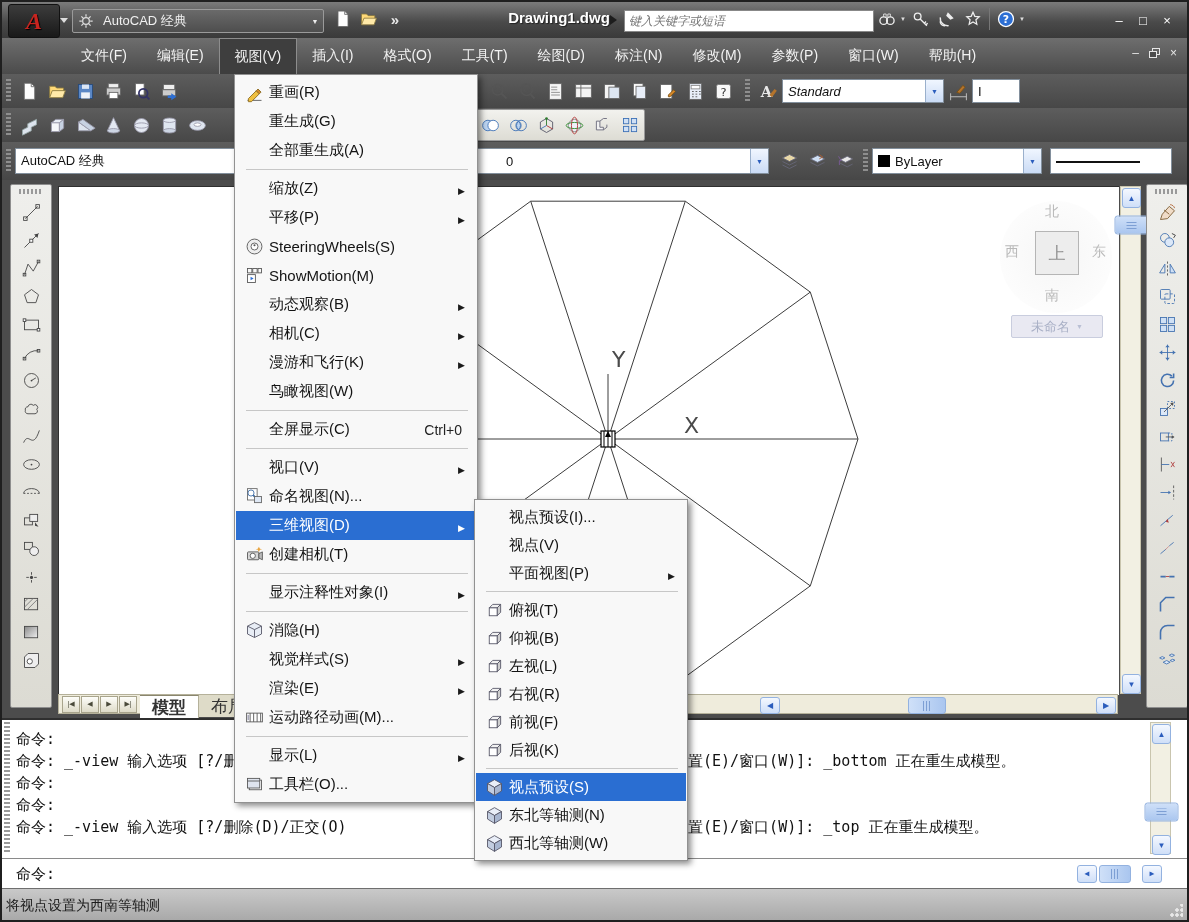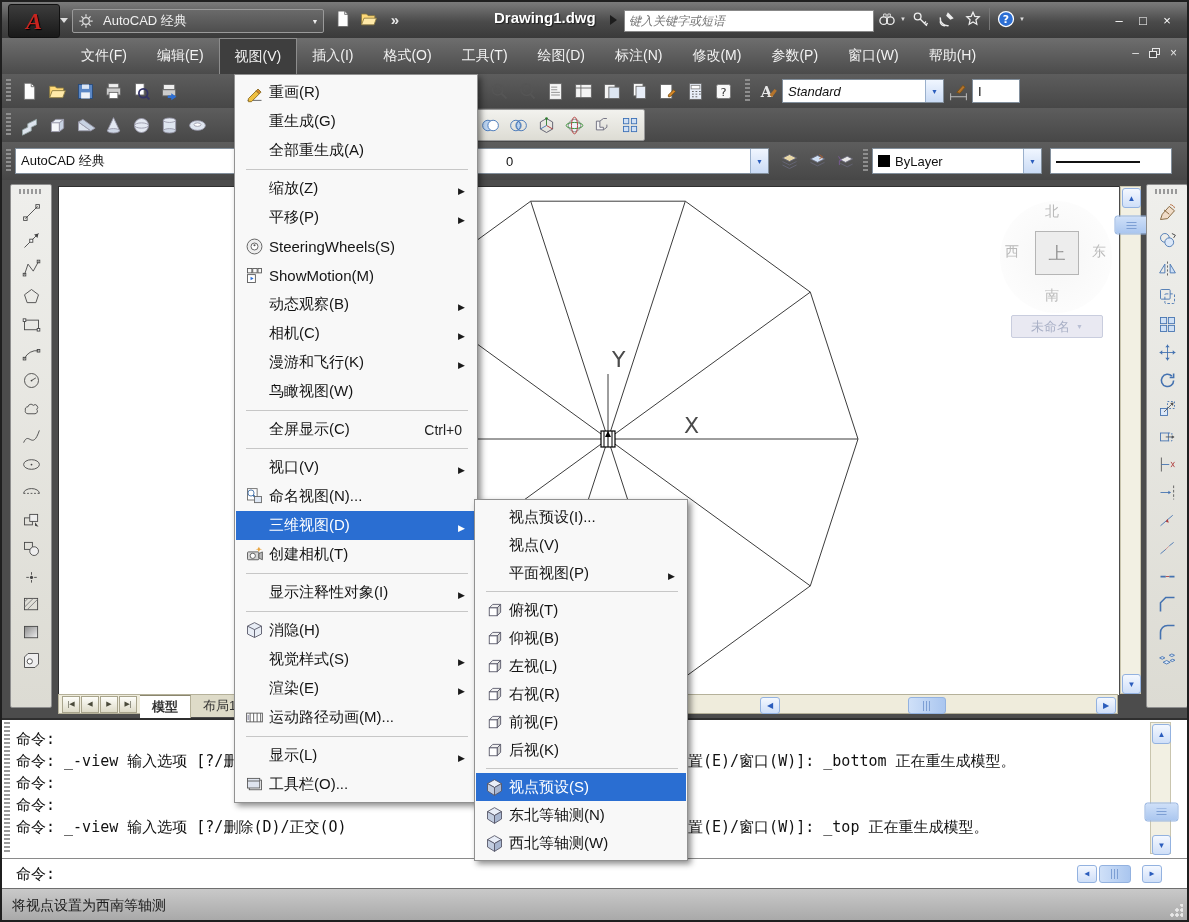--- a/index.html
+++ b/index.html
@@ -14,21 +14,21 @@
         border:1px solid #111;border-radius:3px;display:flex;align-items:center;justify-content:center;}
   .logo span{font-family:"Liberation Serif",serif;font-weight:bold;font-style:italic;font-size:24px;
              color:#c8241f;text-shadow:1px 1px 1px #000;}
   .logo-caret{position:absolute;left:58px;top:16px;width:0;height:0;border:4px solid transparent;border-top:5px solid #ddd;}
   .ws-combo{position:absolute;left:70px;top:7px;width:250px;height:22px;background:linear-gradient(#6a6a6a,#4e4e4e);
             border:1px solid #9a9a9a;border-radius:2px;display:flex;align-items:center;color:#f0f0f0;font-size:13px;}
   .ws-combo .txt{flex:1;padding-left:4px;white-space:nowrap;overflow:hidden;}
   .tb-ico{width:26px;height:26px;display:flex;align-items:center;justify-content:center;}
   .tb-ico svg{width:20px;height:20px;}
   .chev::after{content:"»";color:#e8e8e8;font-size:15px;font-weight:bold;}
-  .doc-title{position:absolute;left:492px;top:7px;width:130px;text-align:left;color:#fff;
+  .doc-title{position:absolute;left:492px;top:7px;width:130px;text-align:center;color:#fff;
              font-weight:bold;font-size:15px;text-shadow:1px 1px 1px #222;white-space:nowrap;}
   .tb-flyarrow{position:absolute;left:608px;top:13px;width:0;height:0;border:5px solid transparent;border-left:7px solid #1d1d1d;}
   .search{position:absolute;left:622px;top:8px;width:240px;height:20px;background:#fff;border:1px solid #888;
           font-style:italic;color:#8a8a8a;font-size:12px;padding:0 4px;font-family:"Liberation Sans",sans-serif;}
   .win-btn{width:24px;height:20px;display:flex;align-items:center;justify-content:center;color:#fff;font-size:13px;}
   .cmb-btn-dark{width:16px;height:100%;display:flex;align-items:center;justify-content:center;}
   .cmb-btn-dark::after{content:"▼";font-size:7px;color:#eee;}
   .tiny-caret{width:8px;display:flex;align-items:center;}
   .tiny-caret::after{content:"▼";font-size:6px;color:#ddd;}
   .tb-sep{width:1px;height:22px;background:#777;margin:0 3px;}
@@ -77,36 +77,36 @@
   .sb-thumb{background:linear-gradient(90deg,#cfe0f8,#aac6ef);border:1px solid #93b2e0;border-radius:3px;
             display:flex;align-items:center;justify-content:center;}
   .sb-thumb::after{content:"";width:8px;height:10px;background:repeating-linear-gradient(90deg,#7d9fd4 0 1px,transparent 1px 3px);}
   .sb-up::after{content:"▲";} .sb-down::after{content:"▼";} .sb-left::after{content:"◀";} .sb-right::after{content:"▶";}
   
   .tabstrip{position:absolute;left:56px;top:692px;width:1060px;height:20px;background:#efecdc;border:1px solid #b5b19a;
             box-sizing:border-box;display:flex;align-items:stretch;}
   .tab-nav{display:flex;align-items:center;gap:1px;padding:0 3px;}
   .tab-nav div{width:16px;height:15px;background:linear-gradient(#fdfdf9,#dedbc8);border:1px solid #a8a48c;
                display:flex;align-items:center;justify-content:center;font-size:7px;color:#4a4a3a;}
-  .tab{display:flex;align-items:center;padding:11px 12px;font-size:13px;color:#333;border-right:1px solid #b5b19a;
+  .tab{display:flex;align-items:center;padding:11px 12px;font-size:17px;color:#333;border-right:1px solid #b5b19a;
        background:#dedbc8;}
   .tab.active{background:#fff;font-weight:bold;border-top:1px solid #8a866e;}
   
   .cmdpanel{position:absolute;left:0;top:716px;width:100%;height:140px;background:#fff;border-top:2px solid #2f2f2f;}
   .cmd-grip{position:absolute;left:2px;top:720px;width:6px;height:132px;
             background:repeating-linear-gradient(#9a9a9a 0 2px,#fff 2px 4px);}
   .cmdline{position:relative;height:22px;line-height:22px;white-space:nowrap;
            font-family:"DejaVu Sans Mono",monospace;font-size:15px;color:#111;}
   .cmdtail{position:absolute;left:672px;top:0;}
   .cmdinput{position:absolute;left:0;top:856px;width:100%;height:30px;background:#fff;border-top:1px solid #8a8a8a;
             font-family:"DejaVu Sans Mono",monospace;font-size:15px;color:#111;line-height:30px;}
   
   .statusbar{position:absolute;left:0;top:886px;width:100%;height:34px;
              background:linear-gradient(#c9c9c9,#a7a7a7);border-top:1px solid #6f6f6f;
-             display:flex;align-items:center;color:#1c1c1c;font-size:14px;padding-left:10px;box-sizing:border-box;}
+             display:flex;align-items:center;color:#1c1c1c;font-size:14px;padding-left:4px;box-sizing:border-box;}
   .resize-grip{position:absolute;right:4px;bottom:4px;width:14px;height:14px;
      background:radial-gradient(circle at 3px 11px,#e8e8e8 1.5px,transparent 2px),
                 radial-gradient(circle at 8px 11px,#e8e8e8 1.5px,transparent 2px),
                 radial-gradient(circle at 13px 11px,#e8e8e8 1.5px,transparent 2px),
                 radial-gradient(circle at 8px 6px,#e8e8e8 1.5px,transparent 2px),
                 radial-gradient(circle at 13px 6px,#e8e8e8 1.5px,transparent 2px),
                 radial-gradient(circle at 13px 1px,#e8e8e8 1.5px,transparent 2px);}
   
   .menu{position:absolute;background:#f8f8f8;border:1px solid #919191;box-shadow:3px 3px 6px rgba(0,0,0,.45);
         padding:3px 1px;z-index:50;}

